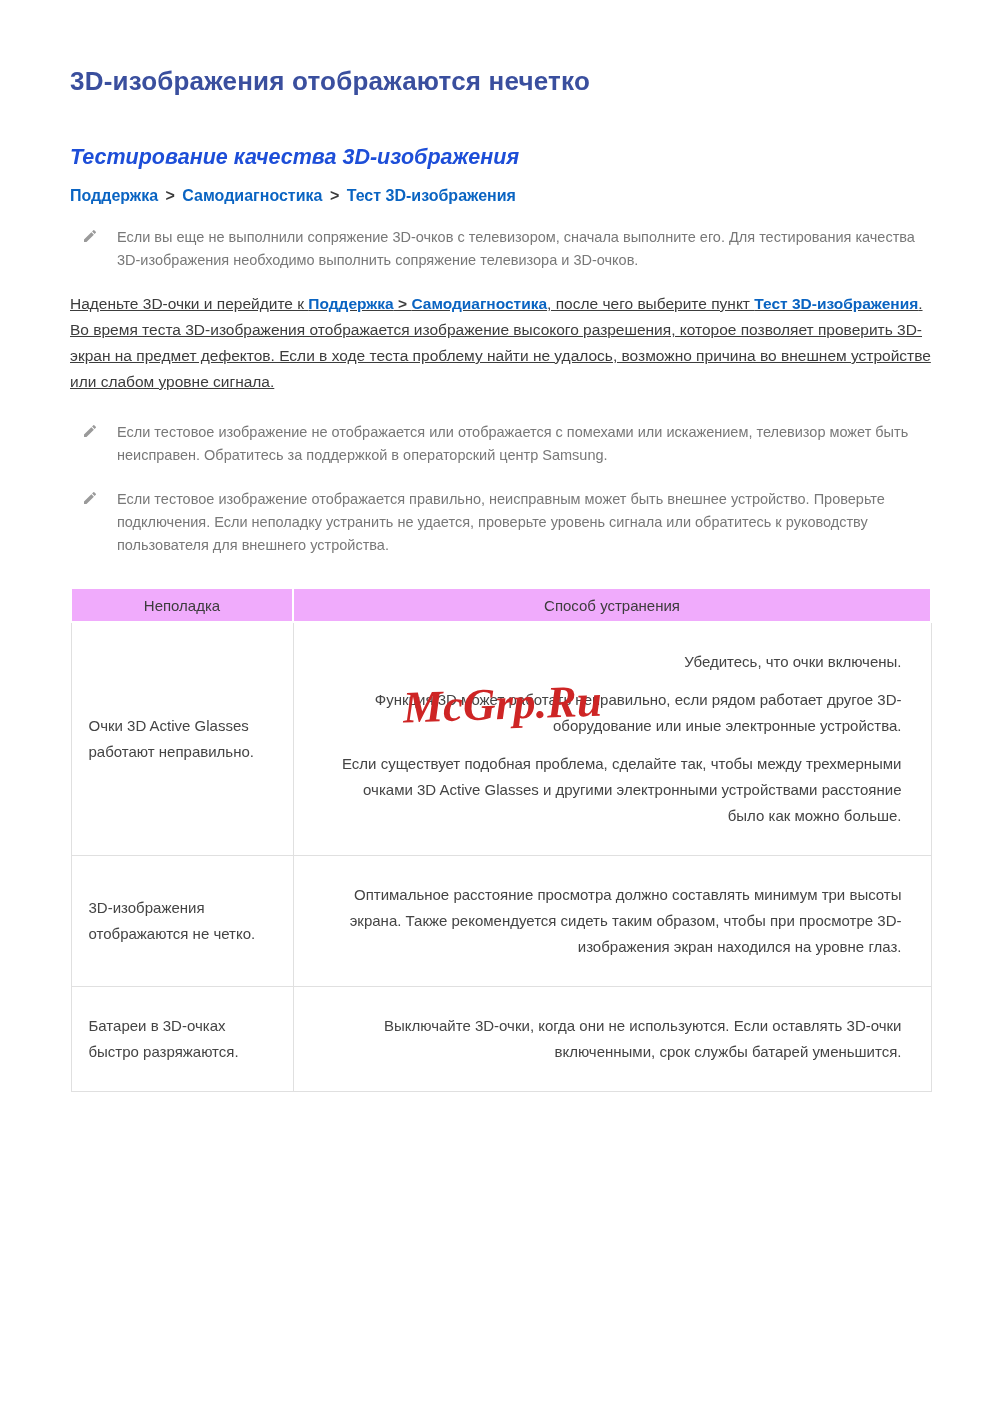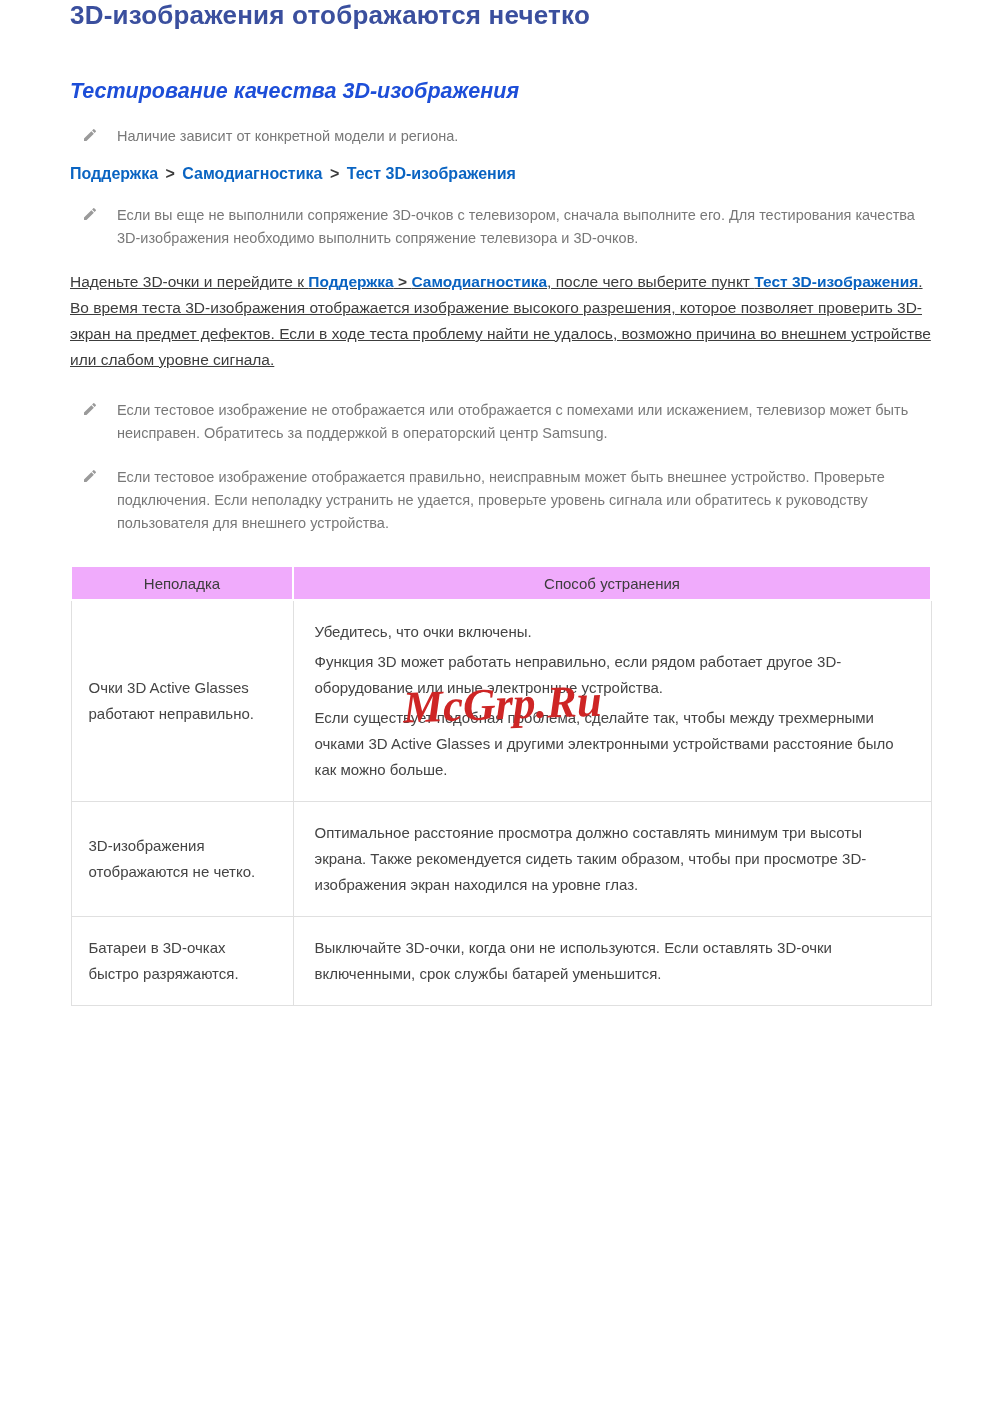--- a/index.html
+++ b/index.html
@@ -7,21 +7,21 @@
   body {
     width: 1000px; height: 1414px;
     background: #ffffff;
     font-family: "Liberation Sans", sans-serif;
     position: relative;
     overflow: hidden;
   }
   .content { padding: 0 70px; }
 
   .page-title {
-    margin: 0; 
+    margin: 0; padding-top: 66px;
     font-size: 26px; font-weight: bold;
     color: #3a4f9e; letter-spacing: 0.2px;
   }
   .section-title {
     margin: 48px 0 0 0;
     font-size: 21.5px; font-weight: bold;
     color: #1d4ed8;
     font-style: italic;
   }
 
@@ -63,21 +63,21 @@
     text-align: center; vertical-align: middle;
   }
   .trouble-table td {
     border: 1px solid #e0e0e0;
     padding: 14px 17px;
     line-height: 26px;
     vertical-align: middle;
     background: #ffffff;
   }
   .col-problem { width: 222px; }
-  .solution-line { margin: 4px; }
+  .solution-line { margin: 12px; text-align: right; }
 
   .watermark {
     position: absolute;
     left: 403px; top: 678px;
     font-family: "Liberation Serif", serif;
     font-style: italic; font-weight: bold;
     font-size: 45px;
     color: #ce2525;
     transform: rotate(-2deg);
     pointer-events: none;
@@ -86,28 +86,20 @@
 </style>
 </head>
 <body>
 
 <div class="content">
 
   <h1 class="page-title">3D-изображения отображаются нечетко</h1>
 
   <h2 class="section-title">Тестирование качества 3D-изображения</h2>
 
-  <div class="note">
-    <span class="note-icon">
-      <svg viewBox="0 0 24 24">
-          <path d="M3 17.25V21h3.75L17.81 9.94l-3.75-3.75L3 17.25zM20.71 7.04a1 1 0 0 0 0-1.41l-2.34-2.34a1 1 0 0 0-1.41 0l-1.83 1.83 3.75 3.75 1.83-1.83z"></path>
-        </svg>
-    </span>
-    <span class="note-text">Наличие зависит от конкретной модели и региона.</span>
-  </div>
 
   <div class="breadcrumb">
     <span class="link">Поддержка</span>
     <span class="sep">&gt;</span>
     <span class="link">Самодиагностика</span>
     <span class="sep">&gt;</span>
     <span class="link">Тест 3D-изображения</span>
   </div>
 
   <div class="note">

